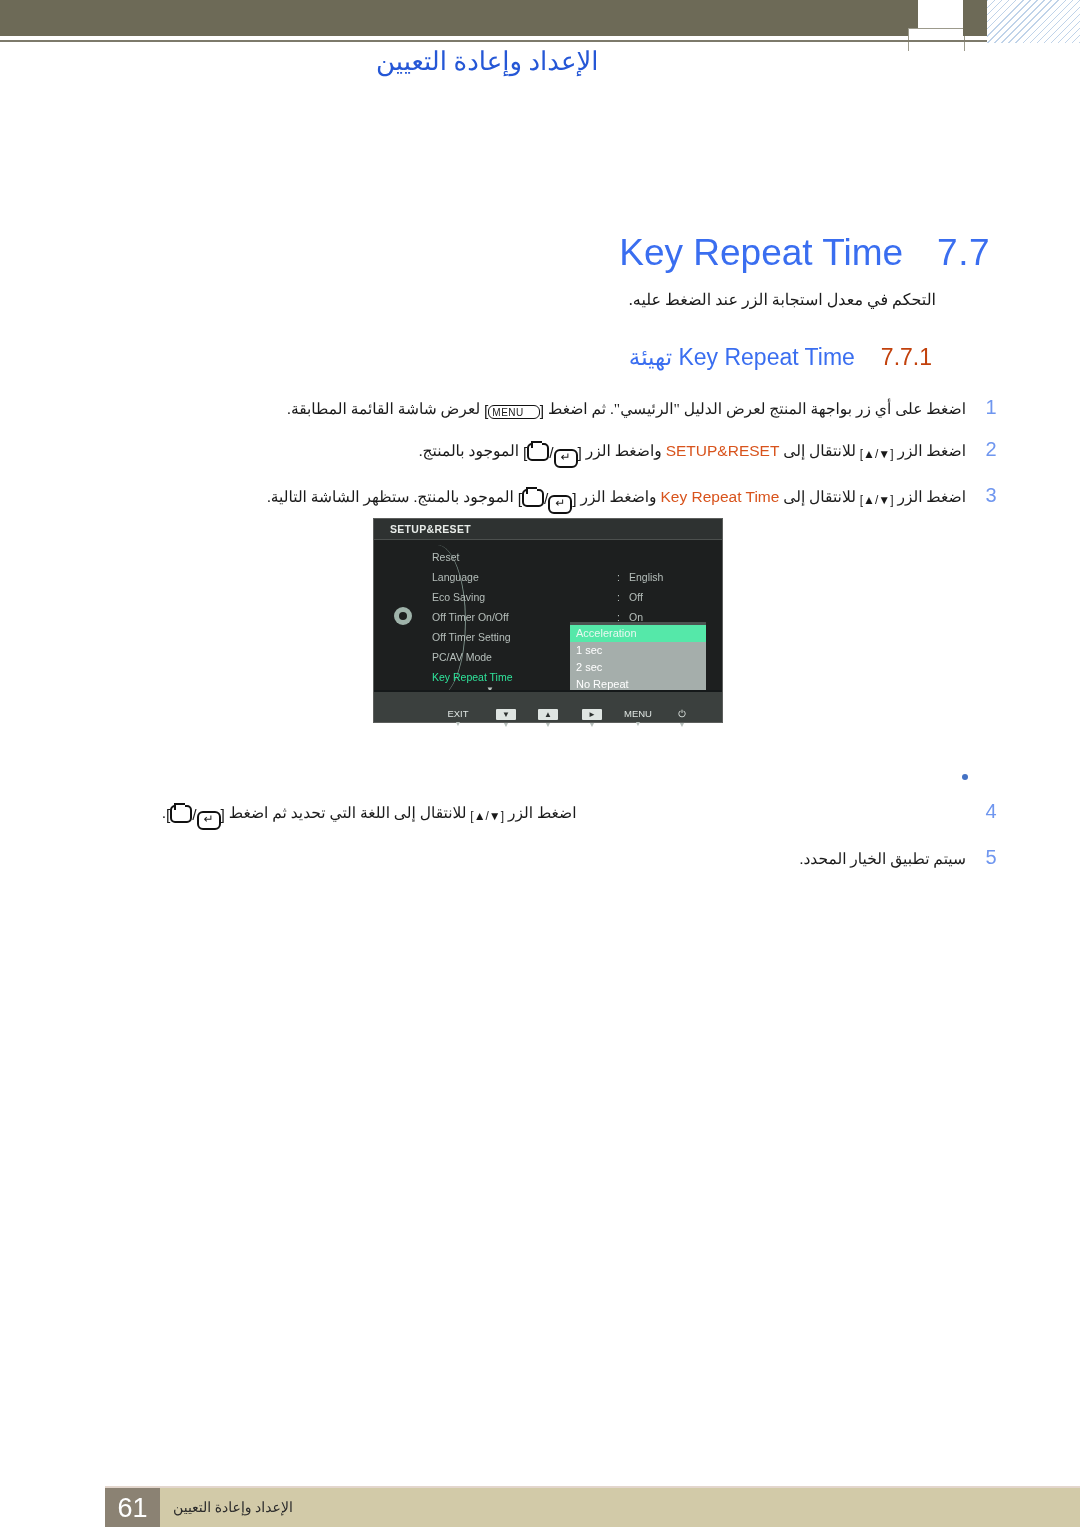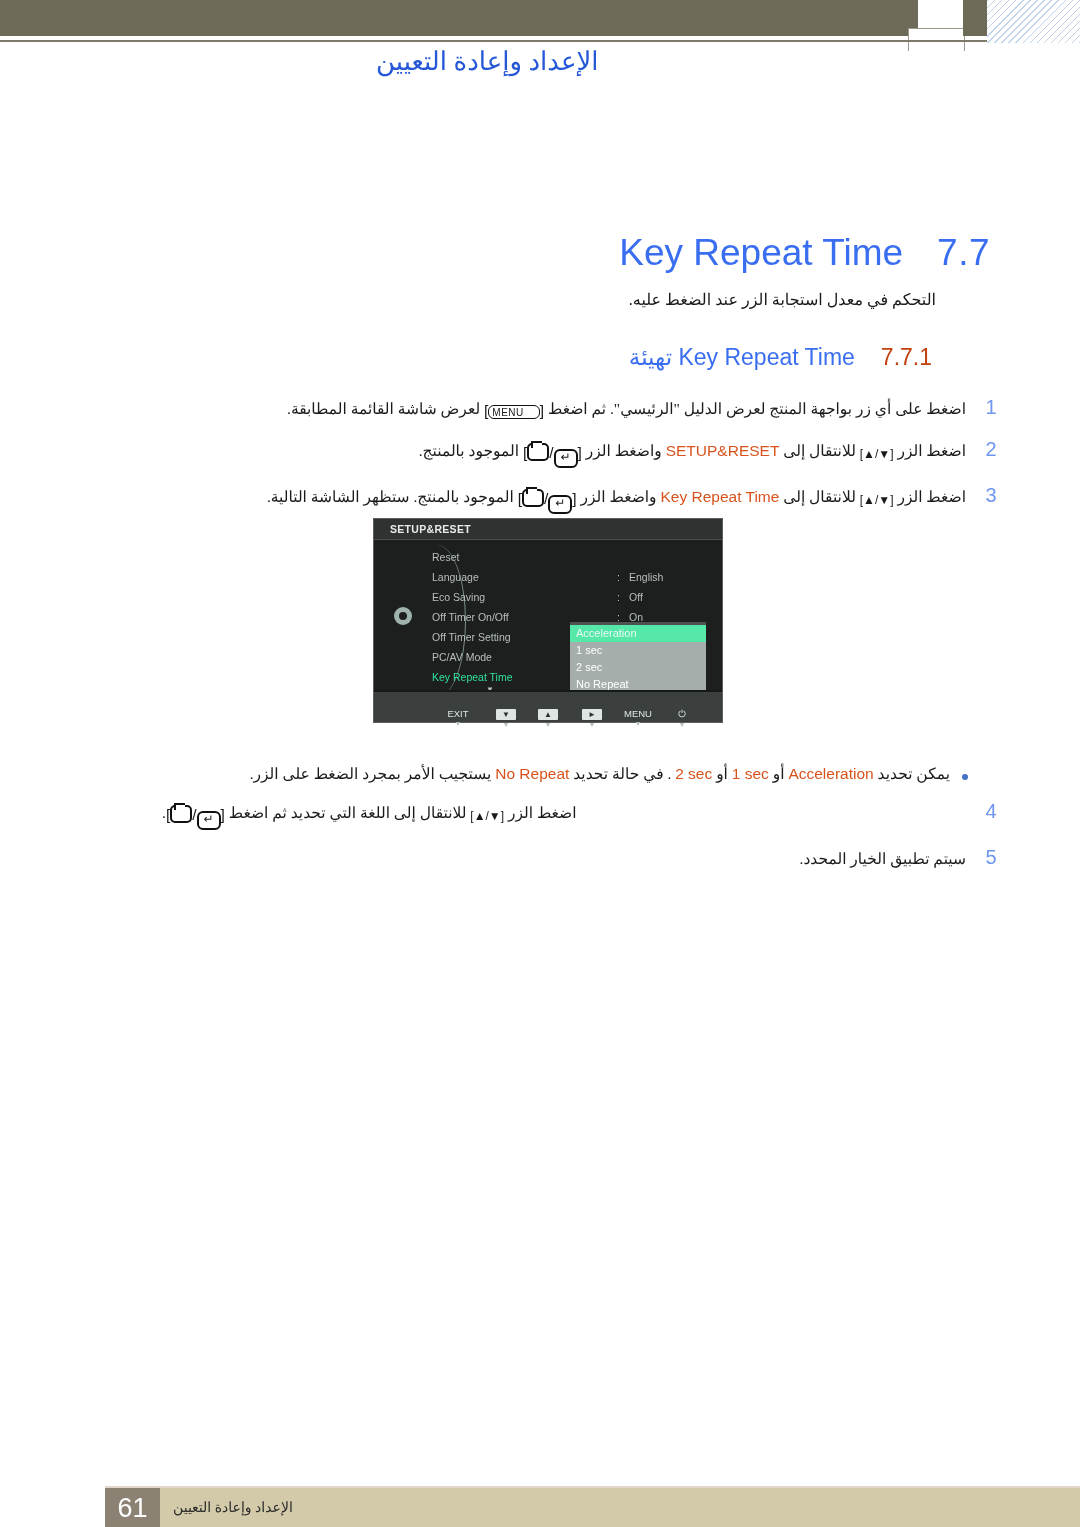--- a/index.html
+++ b/index.html
@@ -561,31 +561,20 @@
     <div class="fb" style="left:286px">
       <span>⏻</span>
       <span class="sub">▼</span>
     </div>
   </div>
 
 </div>
 
 <div class="bullet-row">
   <div class="bullet-dot"></div>
-  <div>
-    <span>يمكن تحديد</span>
-    <span class="kw-orange">Acceleration</span>
-    <span>أو</span>
-    <span class="kw-orange">1 sec</span>
-    <span>أو</span>
-    <span class="kw-orange">2 sec</span>
-    <span>. في حالة تحديد</span>
-    <span class="kw-orange">No Repeat</span>
-    <span>يستجيب الأمر بمجرد الضغط على الزر.</span>
-  </div>
 </div>
 
 <div class="steps" style="top:800px">
 
   <div class="step">
     <div class="step-num">4</div>
     <div class="step-body" style="text-align:left">
       <span>اضغط الزر</span>
       <span class="btn-chip chip-updown">[▲/▼]</span>
       <span>للانتقال إلى اللغة التي تحديد ثم اضغط</span>

